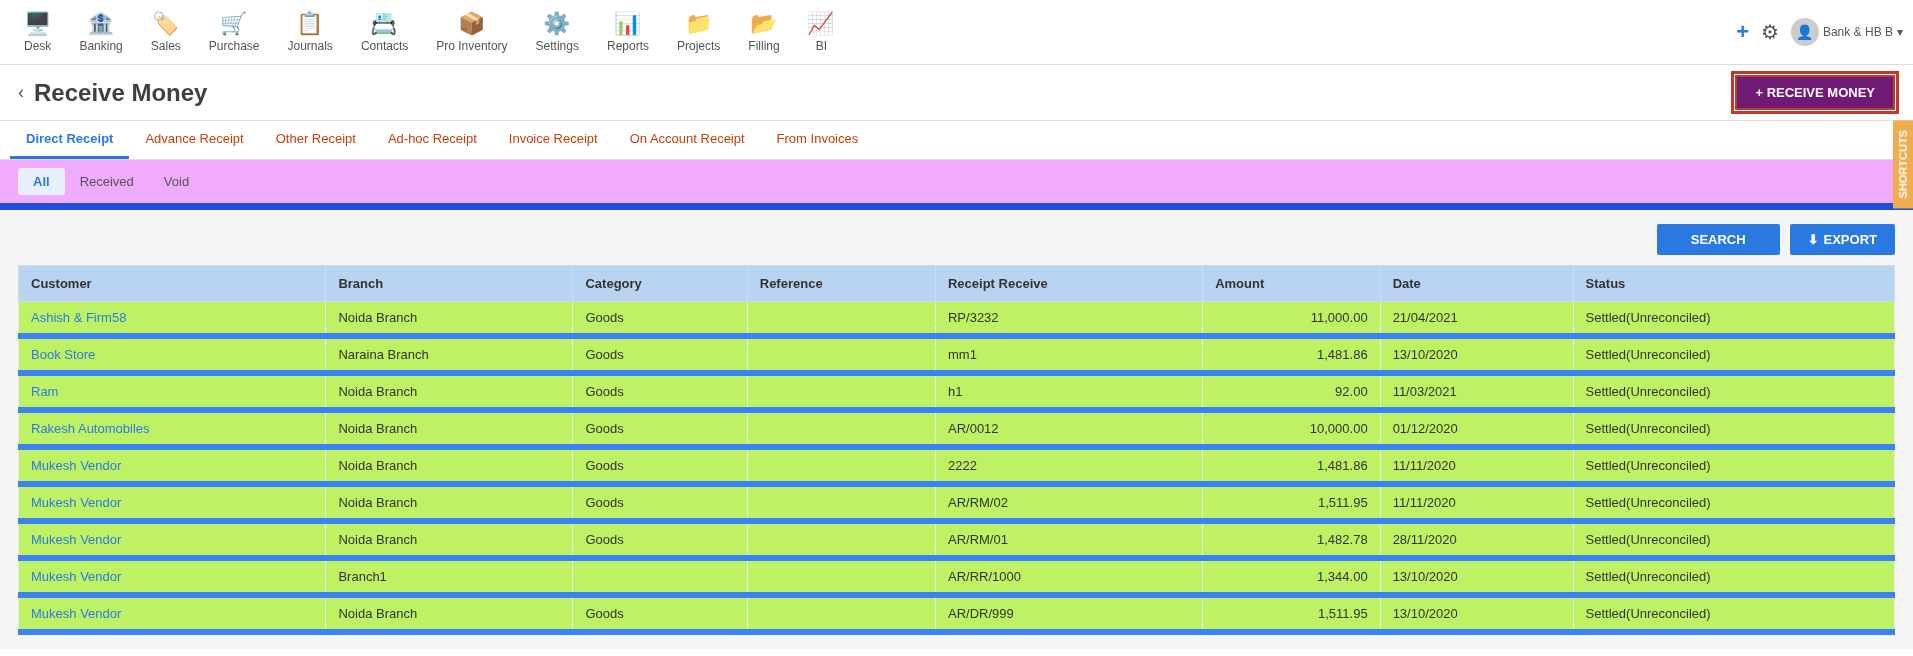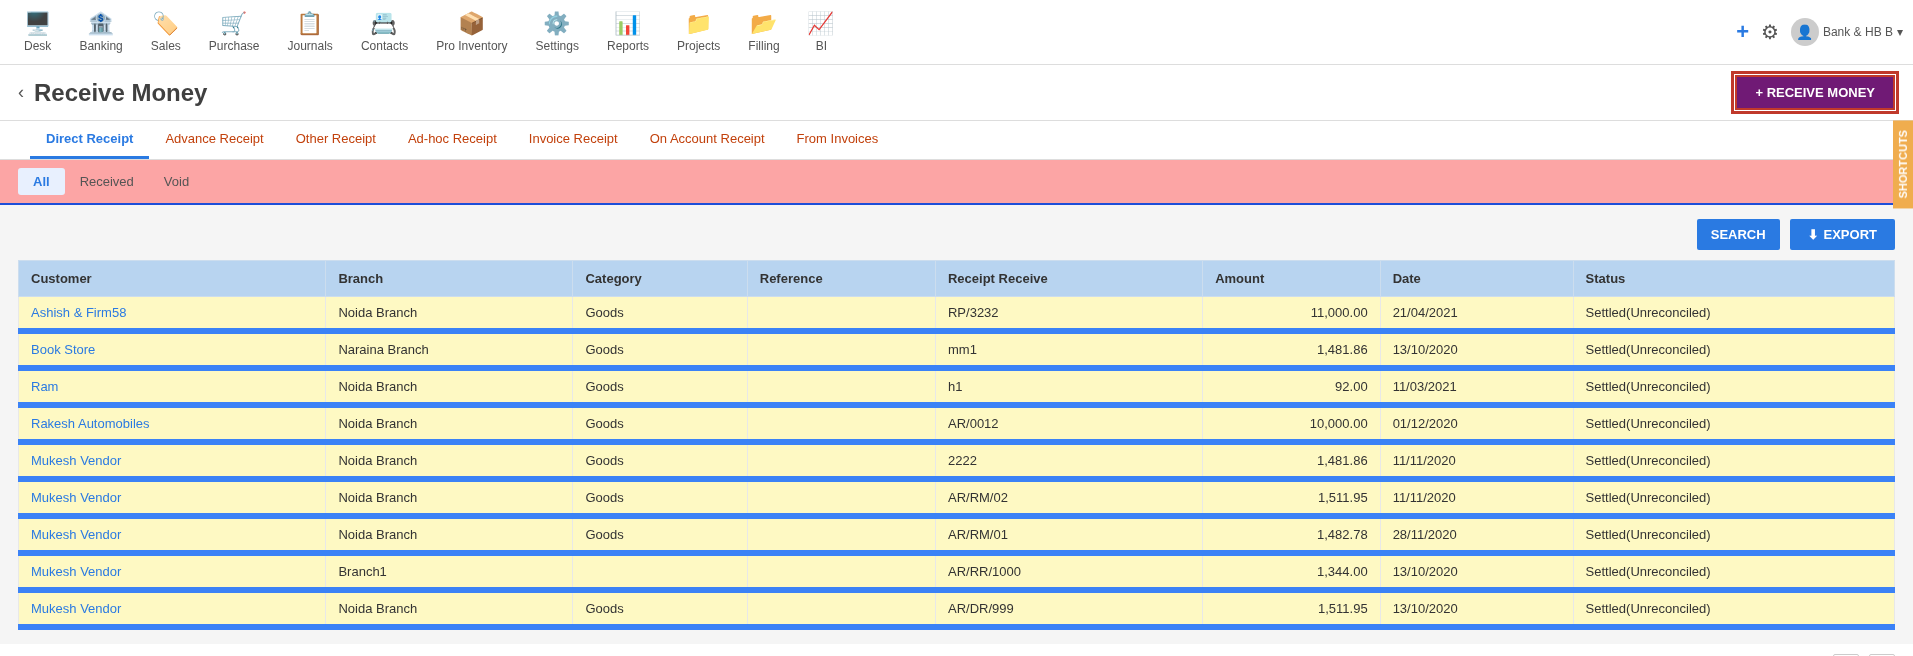--- a/index.html
+++ b/index.html
@@ -120,41 +120,41 @@
       cursor: pointer;
       z-index: 100;
     }
 
     
     .tabs-row {
       background: #fff;
       border-bottom: 1px solid #ddd;
       display: flex;
       align-items: center;
-      padding: 0 30px;
+      padding: 0 10px;
       gap: 0;
     }
     .tab-item {
       padding: 10px 16px;
       cursor: pointer;
       font-size: 13px;
       color: #c2410c;
       border-bottom: 3px solid transparent;
       white-space: nowrap;
     }
     .tab-item.active {
       color: #2a7ae2;
       border-bottom: 3px solid #2a7ae2;
       font-weight: bold;
     }
 
     
     .sub-tabs-row {
-      background: #fca5a5;
-      border-bottom: 2px solid #1d4ed8;
+      background: #f0abfc;
+      border-bottom: 7px solid #1d4ed8;
       display: flex;
       align-items: flex-start;
       padding: 8px 18px;
       gap: 0;
     }
     .sub-tab {
       padding: 5px 14px;
       cursor: pointer;
       font-size: 13px;
       color: #555;
@@ -176,21 +176,21 @@
     .action-row {
       display: flex;
       justify-content: flex-end;
       gap: 10px;
       margin-bottom: 10px;
     }
     .search-btn {
       background: #2a7ae2;
       color: #fff;
       border: none;
-      padding: 8px 14px;
+      padding: 8px 34px;
       font-size: 13px;
       font-weight: bold;
       cursor: pointer;
       border-radius: 2px;
     }
     .export-btn {
       background: #2a7ae2;
       color: #fff;
       border: none;
       padding: 8px 18px;
@@ -200,21 +200,21 @@
       border-radius: 2px;
       display: flex;
       align-items: center;
       gap: 5px;
     }
 
     
     .data-table {
       width: 100%;
       border-collapse: collapse;
-      background: #fef9c3;
+      background: #bef264;
     }
     .data-table thead tr {
       background: #b8d4f0;
     }
     .data-table thead th {
       padding: 10px 12px;
       text-align: left;
       font-size: 13px;
       font-weight: bold;
       color: #333;

